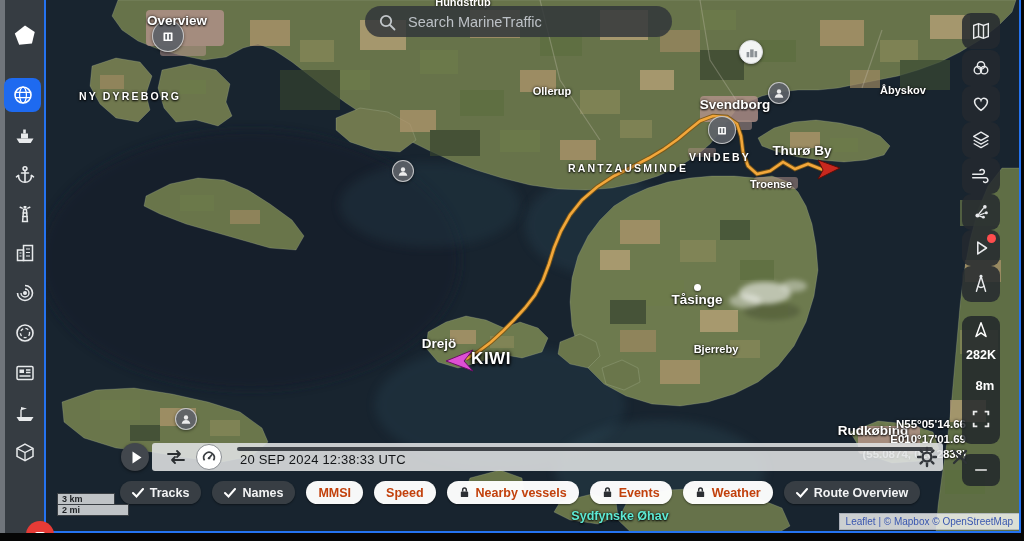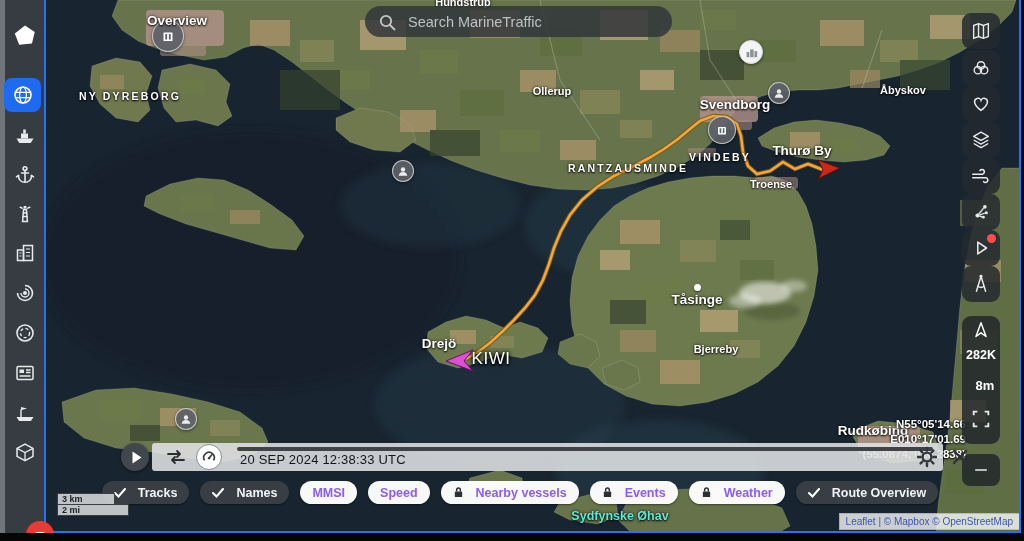--- a/index.html
+++ b/index.html
@@ -8,21 +8,21 @@
   .abs{position:absolute;}
   svg{display:block;}
 
   
   .mlabel{position:absolute;transform:translate(-50%,-50%);color:#fff;white-space:nowrap;z-index:3;
           font-weight:700;font-size:12px;
           text-shadow:0 1px 2px rgba(0,0,0,.95),0 0 3px rgba(0,0,0,.85);}
   .mlabel.sm{font-size:11px;}
   .mlabel.lg{font-size:13.5px;}
   .mlabel.caps{font-size:10.5px;letter-spacing:2.2px;}
-  .mlabel.kiwi{font-size:17px;font-weight:400;letter-spacing:.5px;
+  .mlabel.kiwi{font-size:17px;font-weight:700;letter-spacing:.5px;
                text-shadow:0 0 3px #000,0 2px 3px #000,0 0 5px #000;}
   .mlabel.water{font-size:12.5px;font-weight:600;color:#5eead4;}
 
   
   .marker{position:absolute;border-radius:50%;display:flex;align-items:center;justify-content:center;
           z-index:3;box-shadow:0 1px 3px rgba(0,0,0,.5);}
   .marker.gray{background:rgba(92,97,103,.92);border:1.5px solid rgba(230,230,230,.75);}
   .marker.white{background:#f3f4f4;border:1.5px solid #d6d8da;}
 
   
@@ -53,24 +53,24 @@
   #tl-play{position:absolute;left:0;top:0;width:28px;height:28px;border-radius:50%;background:#42474d;
            display:flex;align-items:center;justify-content:center;box-shadow:0 1px 3px rgba(0,0,0,.5);}
   #tl-bar{position:absolute;left:31px;top:0;width:791px;height:28px;background:rgba(224,226,228,.88);
           border-radius:3px;}
   #tl-track{position:absolute;left:85px;top:4px;width:696px;height:3.5px;background:#3f4348;border-radius:2px;}
   #tl-time{position:absolute;left:88px;top:9px;font-size:13px;font-weight:400;color:#141618;letter-spacing:.2px;}
   .tl-icon{position:absolute;top:2px;}
 
   
   #pills{position:absolute;left:140px;top:481px;width:760px;display:flex;justify-content:center;gap:11px;z-index:6;}
-  .pill{height:23px;border-radius:12px;display:flex;align-items:center;gap:12px;padding:0 12px;
+  .pill{height:23px;border-radius:12px;display:flex;align-items:center;gap:6px;padding:0 12px;
         font-size:12.5px;font-weight:700;box-shadow:0 1px 2px rgba(0,0,0,.45);white-space:nowrap;}
   .pill.dark{background:rgba(58,64,70,.95);color:#f2f3f4;}
-  .pill.light{background:rgba(255,255,255,.97);color:#8b5cf6;}
+  .pill.light{background:rgba(255,255,255,.97);color:#c2410c;}
 
   
   #scale{position:absolute;left:57px;top:493px;z-index:6;font-size:9px;font-weight:700;color:#1d2023;}
   #scale .bar{background:rgba(214,217,220,.88);border:1.5px solid #3a3f44;padding:0 0 0 4px;line-height:10px;height:10px;}
   #scale .km{width:52px;border-bottom:none;}
   #scale .mi{width:66px;}
 
   
   #attrib{position:absolute;right:4px;top:513px;background:rgba(255,255,255,.78);color:#3a57b0;
           font-size:10px;padding:2px 6px;z-index:6;border:1px solid rgba(120,130,150,.4);}

